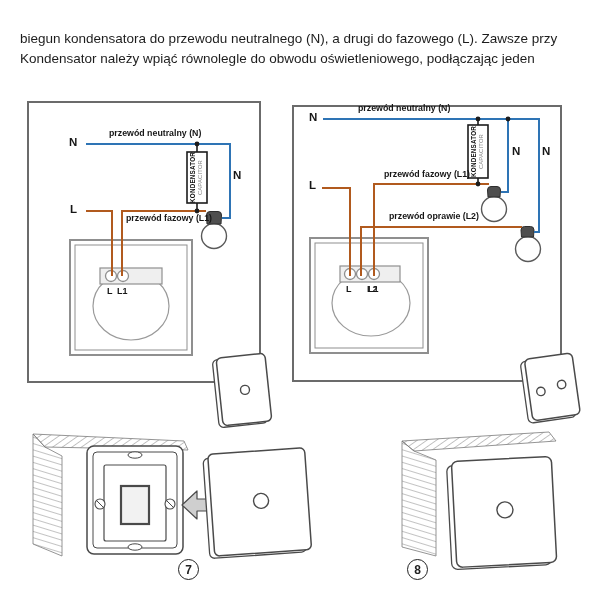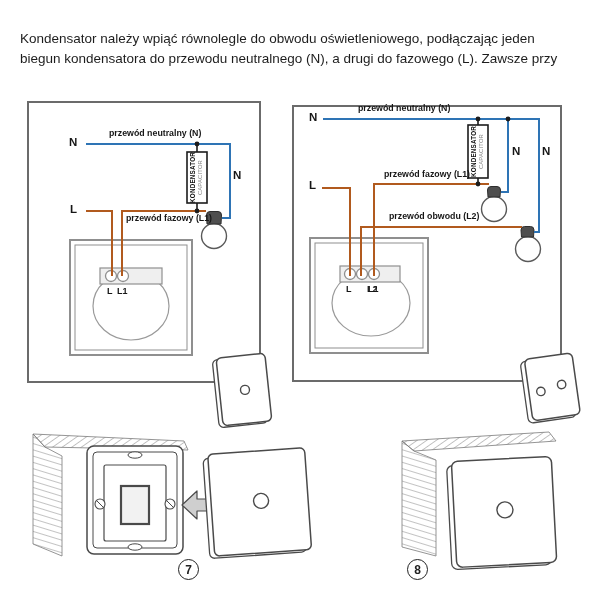--- a/index.html
+++ b/index.html
@@ -19,22 +19,22 @@
   .cap-pl{font-size:6.3px;font-weight:700;color:#101010;letter-spacing:.2px;}
   .cap-en{font-size:5.8px;font-weight:400;color:#848484;letter-spacing:.2px;}
   .badge{position:absolute;width:19px;height:19px;border:1.9px solid #222;
          border-radius:50%;background:#fff;display:flex;align-items:center;
          justify-content:center;font-weight:700;font-size:12px;color:#222;}
 </style>
 </head>
 <body>
 
 <div class="intro">
+  <div>biegun kondensatora do przewodu neutralnego (N), a drugi do fazowego (L). Zawsze przy</div>
   <div>Kondensator należy wpiąć równolegle do obwodu oświetleniowego, podłączając jeden</div>
-  <div>biegun kondensatora do przewodu neutralnego (N), a drugi do fazowego (L). Zawsze przy</div>
 </div>
 
 <svg width="600" height="600" viewBox="0 0 600 600">
   <defs>
     <pattern id="hatchTop" patternUnits="userSpaceOnUse" width="5.5" height="5.5" patternTransform="rotate(55)">
       <line x1="0" y1="0" x2="0" y2="5.5" stroke="#7a7a7a" stroke-width="0.9"></line>
     </pattern>
     <pattern id="hatchSide" patternUnits="userSpaceOnUse" width="6" height="6" patternTransform="rotate(17)">
       <line x1="0" y1="0" x2="6" y2="0" stroke="#7a7a7a" stroke-width="0.9"></line>
     </pattern>
@@ -152,21 +152,21 @@
 <span class="lbl lbl-term" style="left:117px;top:286px;">L1</span>
 <div class="cap" style="left:187px;top:152px;width:20px;height:51px;">
   <span class="cap-pl">KONDENSATOR</span>
   <span class="cap-en">CAPACITOR</span>
 </div>
 
 <span class="lbl lbl-letter" style="left:309px;top:111px;">N</span>
 <span class="lbl lbl-wire" style="left:358px;top:103px;">przewód neutralny (N)</span>
 <span class="lbl lbl-letter" style="left:309px;top:179px;">L</span>
 <span class="lbl lbl-wire" style="left:384px;top:169px;">przewód fazowy (L1)</span>
-<span class="lbl lbl-wire" style="left:389px;top:211px;">przewód obwodu (L2)</span>
+<span class="lbl lbl-wire" style="left:389px;top:211px;">przewód oprawie (L2)</span>
 <span class="lbl lbl-letter" style="left:512px;top:145px;">N</span>
 <span class="lbl lbl-letter" style="left:542px;top:145px;">N</span>
 <span class="lbl lbl-term" style="left:346px;top:284px;">L</span>
 <span class="lbl lbl-term" style="left:367px;top:284px;">L2</span>
 <span class="lbl lbl-term" style="left:368px;top:284px;">L1</span>
 <div class="cap" style="left:468px;top:125px;width:20px;height:53px;">
   <span class="cap-pl">KONDENSATOR</span>
   <span class="cap-en">CAPACITOR</span>
 </div>
 

